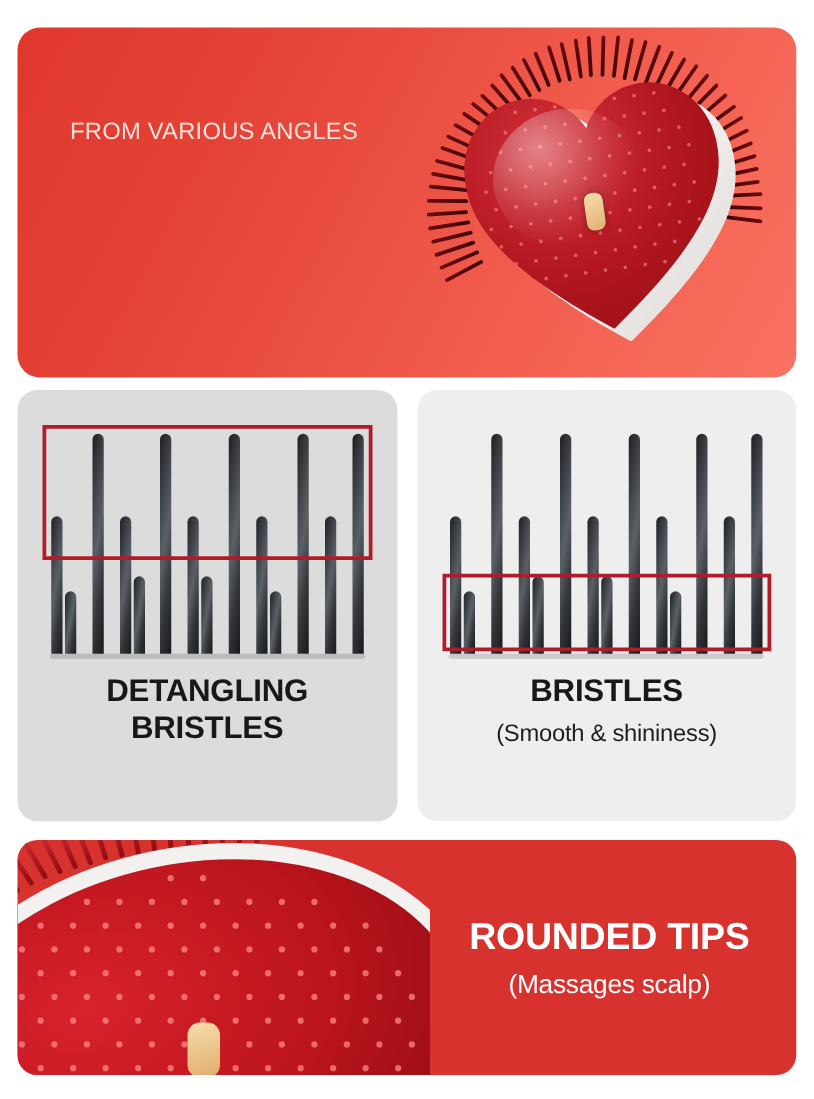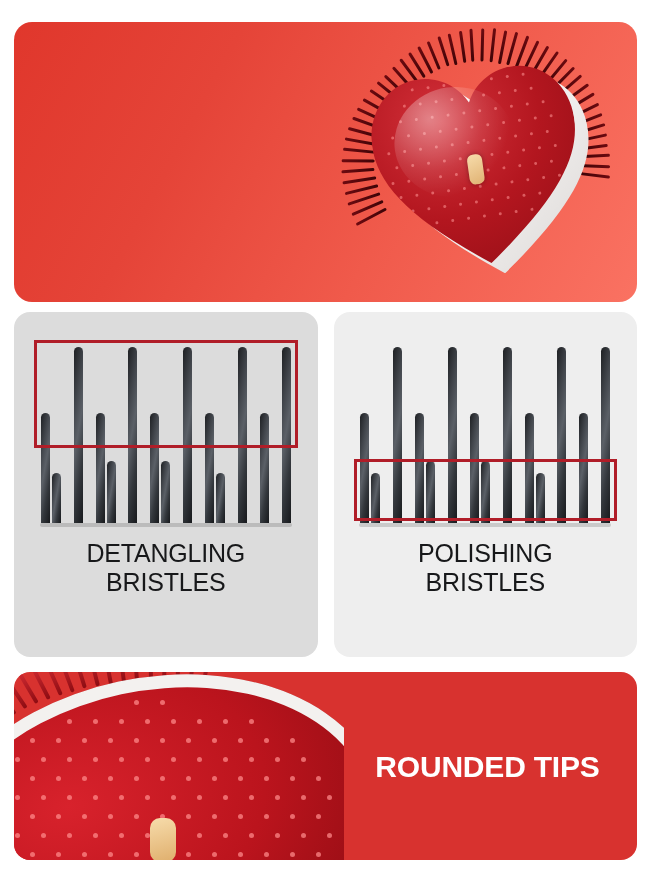--- a/index.html
+++ b/index.html
@@ -194,21 +194,21 @@
     left: 8px; right: 8px;
     bottom: 10px; height: 62px;
   }
 
   .card-caption {
     text-align: center;
     padding: 8px 10px 0 10px;
   }
   .card-title {
     font-size: 25px;
-    font-weight: normal;
+    font-weight: bold;
     color: #17181a;
     line-height: 1.16;
     letter-spacing: -0.2px;
     text-transform: uppercase;
   }
   .card-note {
     margin-top: 9px;
     font-size: 19px;
     color: #1d1e20;
     letter-spacing: -0.2px;
@@ -298,20 +298,21 @@
 </style>
 </head>
 <body>
 
 <section class="hero">
 
   <div class="hero-text">
     <h1 class="hero-title">
     </h1>
     <div class="hero-sub">
+      <div>FROM VARIOUS ANGLES</div>
     </div>
   </div>
 
   <div class="heart-brush">
     <div class="hb-stage">
       <div class="hb-bristles" id="hb-bristles">
           <i style="left: 44.272px; top: 130.324px; height: 33.8785px; transform: rotate(-110deg);"></i>
           <i style="left: 41.6489px; top: 122.27px; height: 33.9866px; transform: rotate(-105.222deg);"></i>
           <i style="left: 39.7232px; top: 114.142px; height: 33.9861px; transform: rotate(-100.444deg);"></i>
           <i style="left: 38.5082px; top: 105.997px; height: 33.8768px; transform: rotate(-95.6667deg);"></i>
@@ -554,23 +555,23 @@
           </div>
           <div class="group">
             <div class="bristle t1"></div>
           </div>
         </div>
       <div class="comb-base"></div>
       <div class="highlight-box"></div>
     </div>
     <div class="card-caption">
       <div class="card-title">
-        <div>POLISHING</div>
         <div>BRISTLES</div>
       </div>
+      <div class="card-note">(Smooth &amp; shininess)</div>
     </div>
   </div>
 </section>
 
 <section class="bottom">
   <div class="bottom-photo">
     <div class="bp-disc"></div>
     <div class="bp-teeth" id="bp-teeth">
         <i style="left: -0.914892px; top: -2.2241px; height: 44px; transform: rotate(-37.0909deg);"></i>
         <i style="left: 9.87825px; top: -7.59088px; height: 44px; transform: rotate(-33.8182deg);"></i>
@@ -684,14 +685,15 @@
         <i style="left: 198px; top: 180px;"></i>
         <i style="left: 224px; top: 180px;"></i>
         <i style="left: 250px; top: 180px;"></i>
         <i style="left: 276px; top: 180px;"></i>
         <i style="left: 302px; top: 180px;"></i>
       </div>
     <div class="bp-core"></div>
   </div>
   <div class="bottom-text">
     <div class="bottom-title">ROUNDED TIPS</div>
+    <div class="bottom-note">(Massages scalp)</div>
   </div>
 </section>
 
 </body></html>

